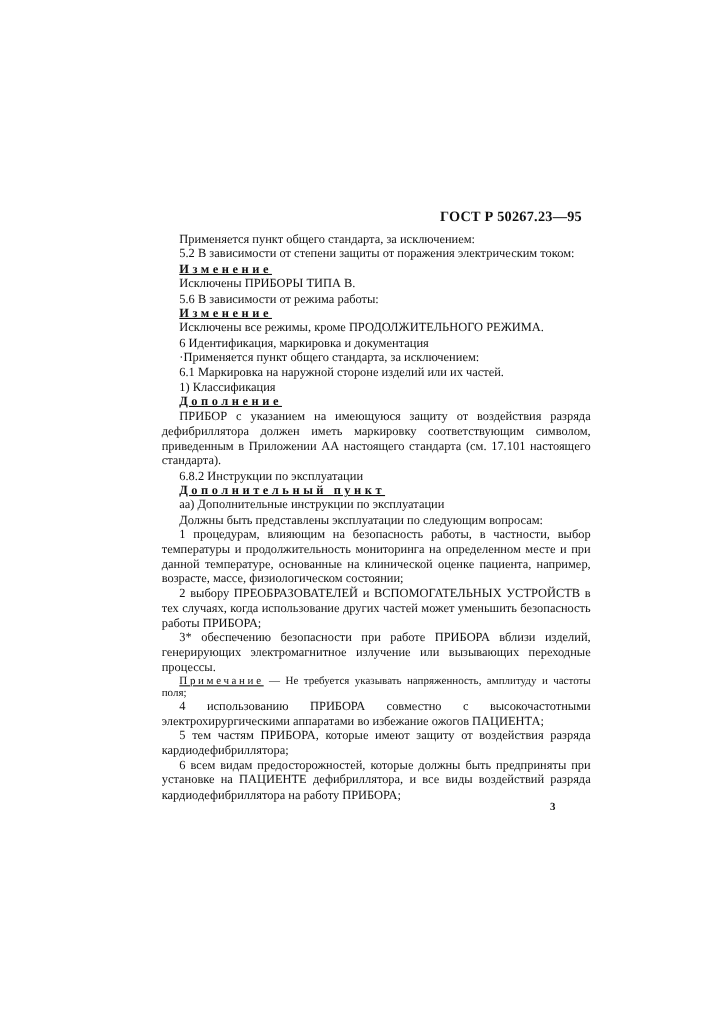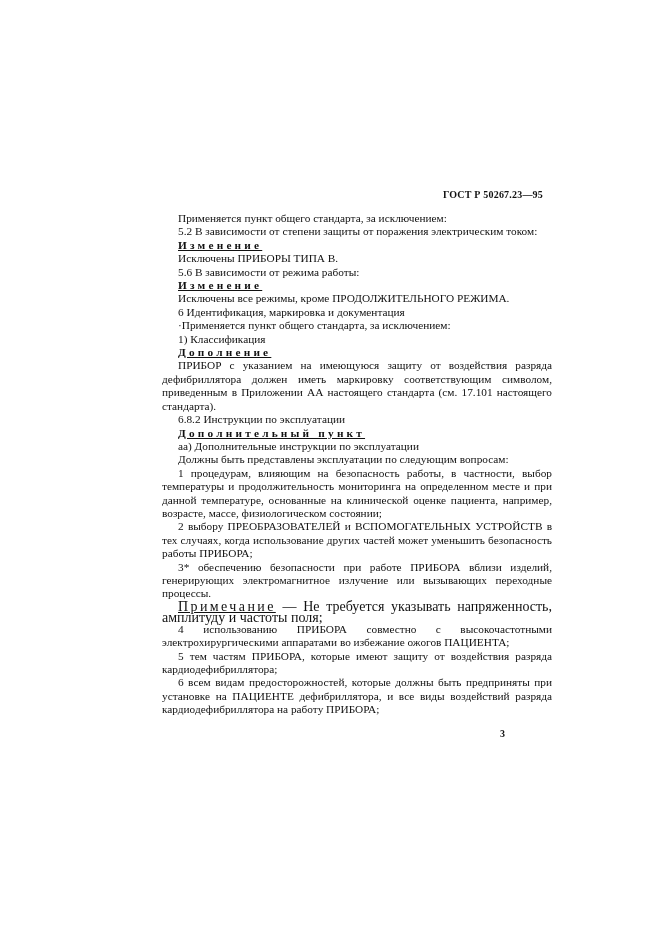--- a/index.html
+++ b/index.html
@@ -1,42 +1,43 @@
 <!DOCTYPE html>
 <html><head>
 <meta charset="utf-8">
 <style>
   html, body { margin: 0; padding: 0; background: #ffffff; }
   body { width: 661px; height: 935px; position: relative; overflow: hidden; }
   .page { position: absolute; left: 0; top: 0; width: 661px; height: 935px; background: #fff; }
-  .header { position: absolute; top: 189px; right: 118px; font-family: "Liberation Serif", serif; font-weight: bold; font-size: 10px; color: #111; letter-spacing: 0.2px; }
-  .body { position: absolute; left: 147px; top: 212px; width: 390px; font-family: "Liberation Serif", serif; font-size: 11.3px; line-height: 13.4px; color: #111; margin-left: 15px; }
+  .header { position: absolute; top: 189px; right: 132px; font-family: "Liberation Serif", serif; font-weight: bold; font-size: 13px; color: #111; letter-spacing: 0.2px; }
+  .body { position: absolute; left: 147px; top: 212px; width: 390px; font-family: "Liberation Serif", serif; font-size: 11.3px; line-height: 13.4px; color: #111; }
   .p { text-align: justify; text-align-last: left; }
   .ind { text-indent: 16px; }
   .b { font-weight: normal; }
   .sp { letter-spacing: 3.2px; font-weight: bold; text-decoration: underline; }
-  .small { font-size: 14px; line-height: 11px; }
+  .small { font-size: 10px; line-height: 11px; }
   .pnum { position: absolute; left: 500px; top: 728px; font-family: "Liberation Serif", serif; font-weight: bold; font-size: 10px; color: #111; }
 </style>
 </head>
 <body>
 
 <div class="page">
   <div class="header">ГОСТ Р 50267.23—95</div>
 
   <div class="body">
     <div class="p ind">Применяется пункт общего стандарта, за исключением:</div>
     <div class="p ind b">5.2 В зависимости от степени защиты от поражения электрическим током:</div>
     <div class="p ind sp">Изменение</div>
     <div class="p ind">Исключены ПРИБОРЫ ТИПА В.</div>
     <div class="p ind b">5.6 В зависимости от режима работы:</div>
     <div class="p ind sp">Изменение</div>
     <div class="p ind">Исключены все режимы, кроме ПРОДОЛЖИТЕЛЬНОГО РЕЖИМА.</div>
     <div class="p ind b">6 Идентификация, маркировка и документация</div>
     <div class="p ind">·Применяется пункт общего стандарта, за исключением:</div>
+    <div class="p ind">6.1 Маркировка на наружной стороне изделий или их частей.</div>
     <div class="p ind">1) Классификация</div>
     <div class="p ind sp">Дополнение</div>
     <div class="p ind">ПРИБОР с указанием на имеющуюся защиту от воздействия разряда дефибриллятора должен иметь маркировку соответствующим символом, приведенным в Приложении АА настоящего стандарта (см. 17.101 настоящего стандарта).</div>
     <div class="p ind">6.8.2 Инструкции по эксплуатации</div>
     <div class="p ind sp">Дополнительный пункт</div>
     <div class="p ind">аа) Дополнительные инструкции по эксплуатации</div>
     <div class="p ind">Должны быть представлены эксплуатации по следующим вопросам:</div>
     <div class="p ind">1 процедурам, влияющим на безопасность работы, в частности, выбор температуры и продолжительность мониторинга на определенном месте и при данной температуре, основанные на клинической оценке пациента, например, возрасте, массе, физиологическом состоянии;</div>
     <div class="p ind">2 выбору ПРЕОБРАЗОВАТЕЛЕЙ и ВСПОМОГАТЕЛЬНЫХ УСТРОЙСТВ в тех случаях, когда использование других частей может уменьшить безопасность работы ПРИБОРА;</div>
     <div class="p ind">3* обеспечению безопасности при работе ПРИБОРА вблизи изделий, генерирующих электромагнитное излучение или вызывающих переходные процессы.</div>

